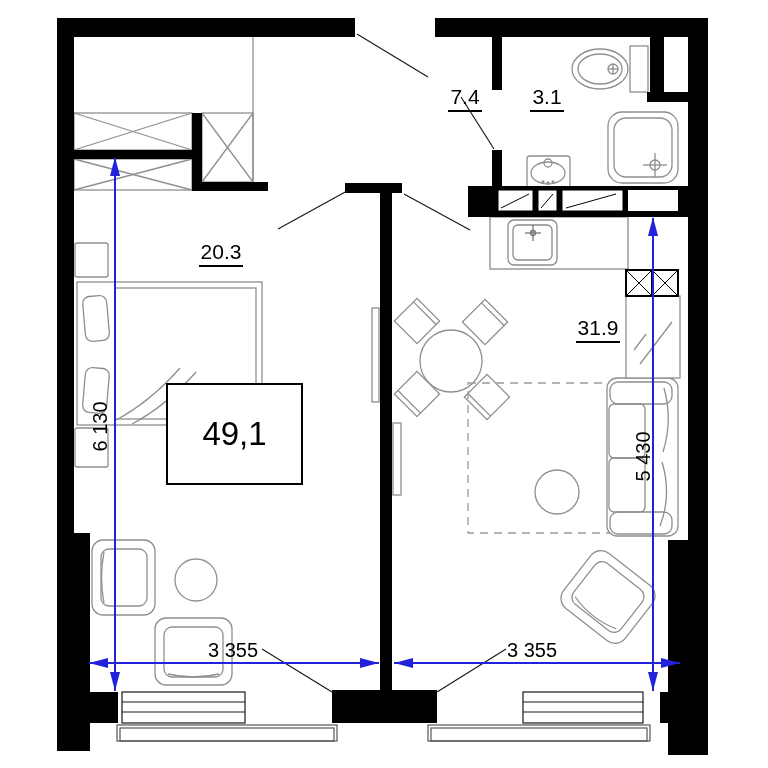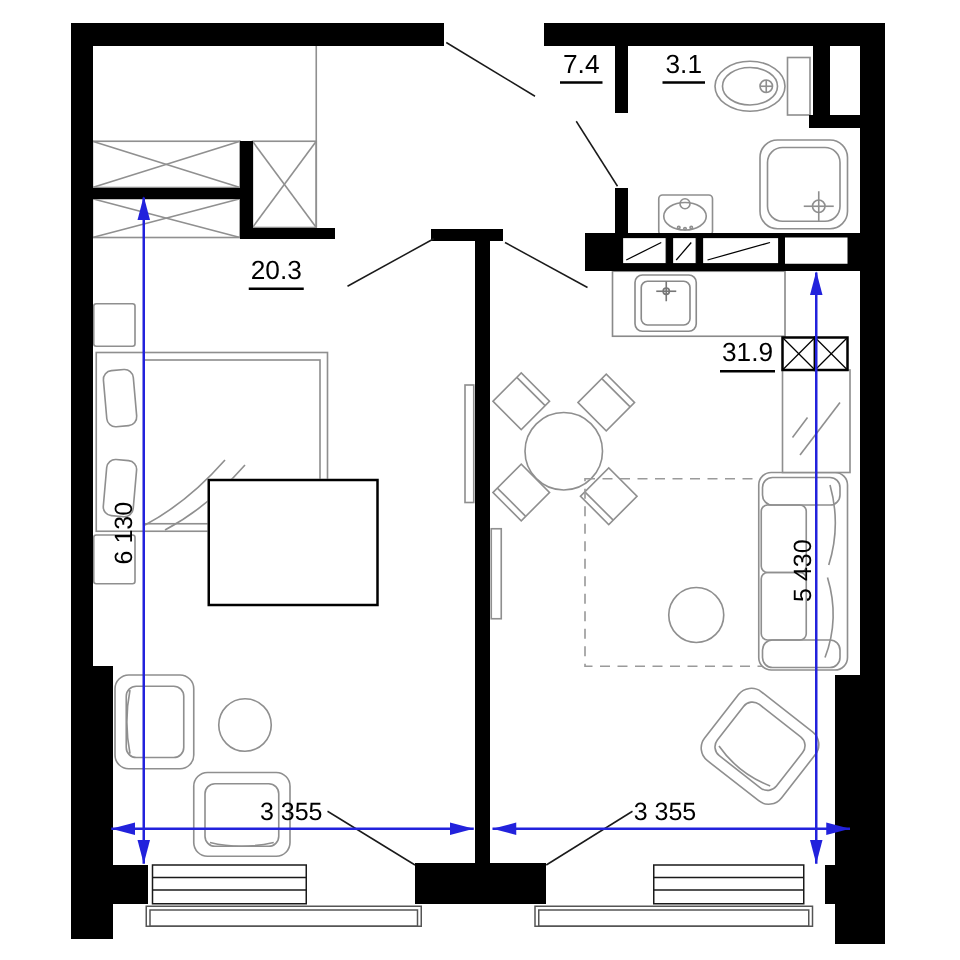--- a/index.html
+++ b/index.html
@@ -1,20 +1,20 @@
 <!DOCTYPE html>
 <html><head>
 <meta charset="utf-8">
 <style>
   html,body{margin:0;padding:0;background:#ffffff;}
   #plan{position:relative;width:768px;height:768px;background:#ffffff;overflow:hidden;
         font-family:"Liberation Sans", sans-serif;}
   #plan svg{position:absolute;left:0;top:0;}
   .lbl{position:absolute;color:#000;font-size:21px;text-align:center;white-space:nowrap;}
-  .lbl .u{display:inline-block;border-bottom:2px solid #000;padding:0 2px 1px 2px;}
+  .lbl .u{display:inline-block;border-bottom:2px solid #000;padding:0 2px 1px 2px;margin-top:45px;}
   .dim{position:absolute;color:#000;font-size:20px;text-align:center;white-space:nowrap;}
   .dim.vert{transform:rotate(-90deg);transform-origin:center center;}
   .badge{position:absolute;left:166px;top:383px;width:137px;height:102px;
          border:2px solid #000;box-sizing:border-box;display:flex;background:#fff;}
   .badge .green{width:61px;height:100%;background:#a2c654;display:flex;align-items:center;justify-content:center;
                 font-size:40px;font-weight:bold;color:#000;}
   .badge .white{flex:1;display:flex;align-items:center;justify-content:center;
                 font-size:33px;color:#000;background:#fff;}
 </style>
 </head>
@@ -229,30 +229,31 @@
     <line x1="89" y1="663" x2="379" y2="663"></line>
     <polygon points="89,663 108,658 108,668" stroke="none"></polygon>
     <polygon points="379,663 360,658 360,668" stroke="none"></polygon>
 
     <line x1="394" y1="663" x2="680" y2="663"></line>
     <polygon points="394,663 413,658 413,668" stroke="none"></polygon>
     <polygon points="680,663 661,658 661,668" stroke="none"></polygon>
   </g>
 </svg>
 
-<div class="lbl" style="left:191px;top:205px;width:60px;">
+<div class="lbl" style="left:191px;top:195px;width:60px;">
   <span class="u">20.3</span></div>
 <div class="lbl" style="left:440px;top:40px;width:50px;">
   <span class="u">7.4</span></div>
 <div class="lbl" style="left:522px;top:40px;width:50px;">
   <span class="u">3.1</span></div>
 <div class="lbl" style="left:568px;top:271px;width:60px;">
   <span class="u">31.9</span></div>
 
 <div class="dim vert" style="left:65px;top:415px;width:70px;">6 130</div>
 <div class="dim vert" style="left:608px;top:445px;width:70px;">5 430</div>
 <div class="dim" style="left:193px;top:639px;width:80px;">3 355</div>
 <div class="dim" style="left:492px;top:639px;width:80px;">3 355</div>
 
 <div class="badge">
+  <div class="white">49,1</div>
 </div>
 
 </div>
 
 </body></html>

